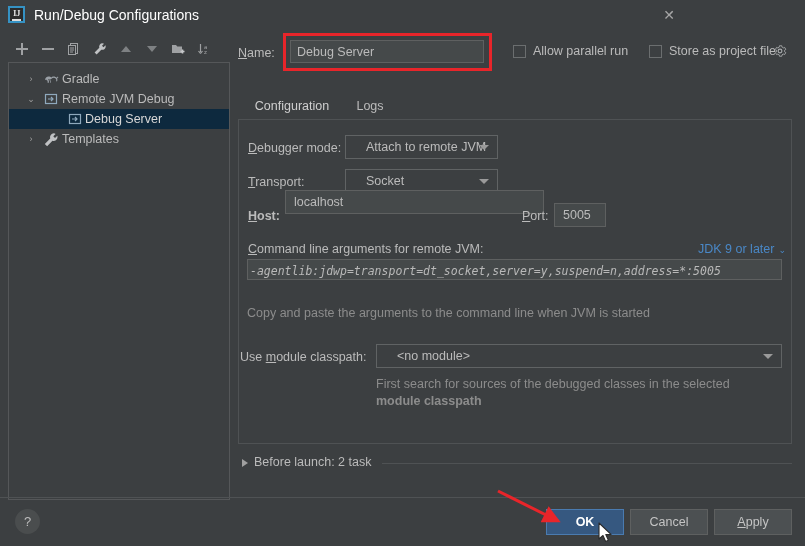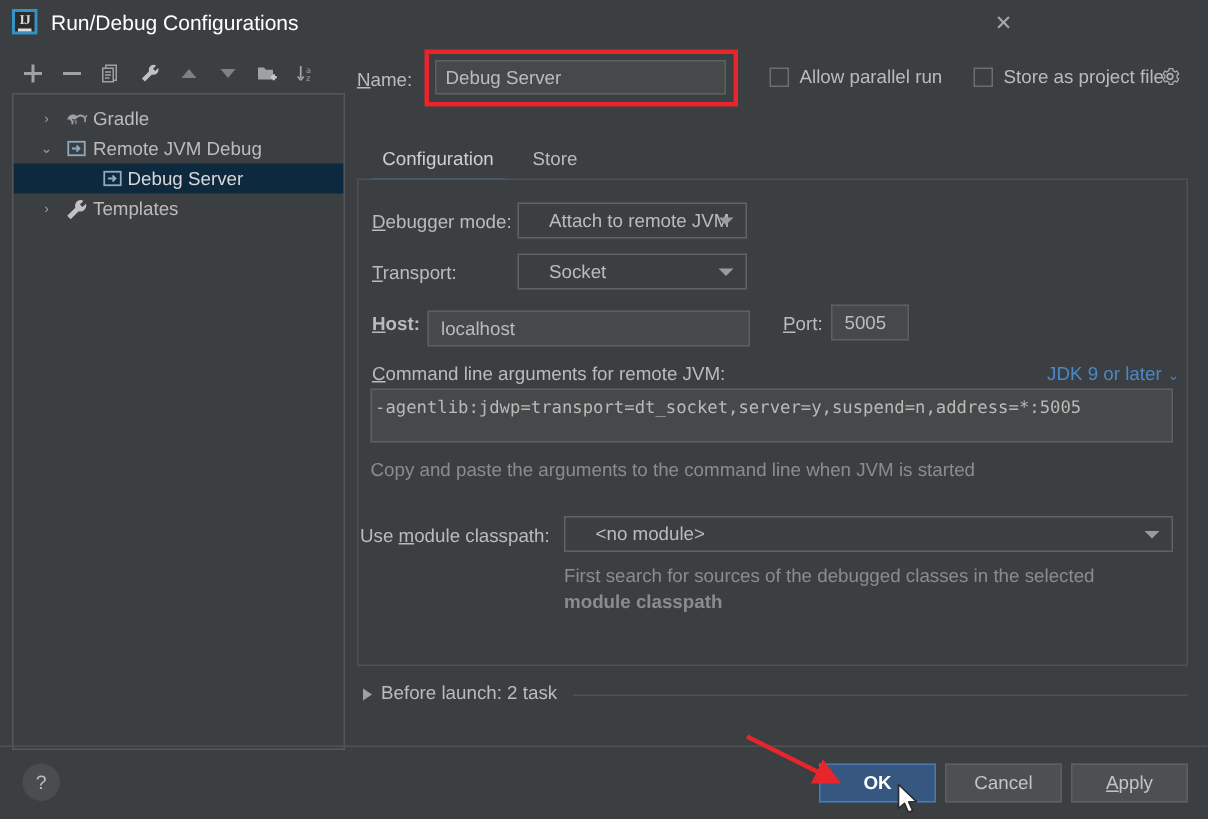--- a/index.html
+++ b/index.html
@@ -145,35 +145,35 @@
     position: absolute; height: 24px; background: #45494a; border: 1px solid #5e6060;
     box-sizing: border-box; font-size: 12.5px; color: #bbbbbb; line-height: 22px;
     padding-left: 8px;
   }
 
   #debugger-mode-label { left: 248px; top: 141px; }
   #debugger-mode-combo { left: 345px; top: 135px; width: 153px; }
   #transport-label { left: 248px; top: 175px; }
   #transport-combo { left: 345px; top: 169px; width: 153px; }
   #host-label { left: 248px; top: 209px; font-weight: bold; }
-  #host-field { left: 285px; top: 207px; width: 215px; }
+  #host-field { left: 285px; top: 190px; width: 259px; }
   #port-label { left: 522px; top: 209px; }
   #port-field { left: 554px; top: 203px; width: 52px; }
 
   #cmdline-label { left: 248px; top: 242px; }
   #jdk-link {
     position: absolute; left: 698px; top: 242px; font-size: 12.5px; color: #4a88c7;
     cursor: default;
   }
   #jdk-link .chev {
     display: inline-block; margin-left: 4px; color: #4a88c7; font-size: 9px;
   }
   #cmdline-box {
-    position: absolute; left: 247px; top: 259px; width: 535px; height: 36px;
-    background: #45494a; border: 1px solid #5e6060; box-sizing: border-box;
+    position: absolute; left: 247px; top: 259px; width: 535px; height: 21px;
+    background: #45494a; border: 1px solid #5e6060; box-sizing: border-box; font-style: italic;
   }
   #cmdline-text {
     position: absolute; left: 2px; top: 4px; right: 2px;
     font-family: "DejaVu Sans Mono", monospace; font-size: 11.5px;
     color: #b9b9b9; letter-spacing: 0px; white-space: nowrap; overflow: hidden;
   }
   #cmdline-hint {
     position: absolute; left: 247px; top: 306px; font-size: 12.5px; color: #8c8c8c;
   }
 
@@ -348,21 +348,21 @@
 
 <div id="gear-icon-wrap">
   <svg width="14" height="14" viewBox="0 0 16 16">
     <path d="M8 5.2A2.8 2.8 0 108 10.8 2.8 2.8 0 008 5.2zm0 4.3a1.5 1.5 0 110-3 1.5 1.5 0 010 3z" fill="#a9abad"></path>
     <path d="M13.4 8c0-.3 0-.6-.1-.9l1.3-1-1.3-2.2-1.5.6a5 5 0 00-1.5-.9L10 2H7.4l-.3 1.6c-.5.2-1 .5-1.5.9l-1.5-.6-1.3 2.2 1.3 1a5 5 0 000 1.8l-1.3 1 1.3 2.2 1.5-.6c.5.4 1 .7 1.5.9L7.4 14H10l.3-1.6c.5-.2 1-.5 1.5-.9l1.5.6 1.3-2.2-1.3-1c.1-.3.1-.6.1-.9z" fill="none" stroke="#a9abad" stroke-width="1"></path>
   </svg>
 </div>
 
 <div id="tabs">
   <div class="tab active" id="tab-configuration">Configuration</div>
-  <div class="tab" id="tab-logs">Store</div>
+  <div class="tab" id="tab-logs">Logs</div>
 </div>
 <div id="tabs-underline"></div>
 
 <div id="content-card"></div>
 
 <div class="fld-label" id="debugger-mode-label"><u>D</u>ebugger mode:</div>
 <div class="combo" id="debugger-mode-combo">
   <span>Attach to remote JVM</span>
   <span class="arrow"></span>
 </div>

